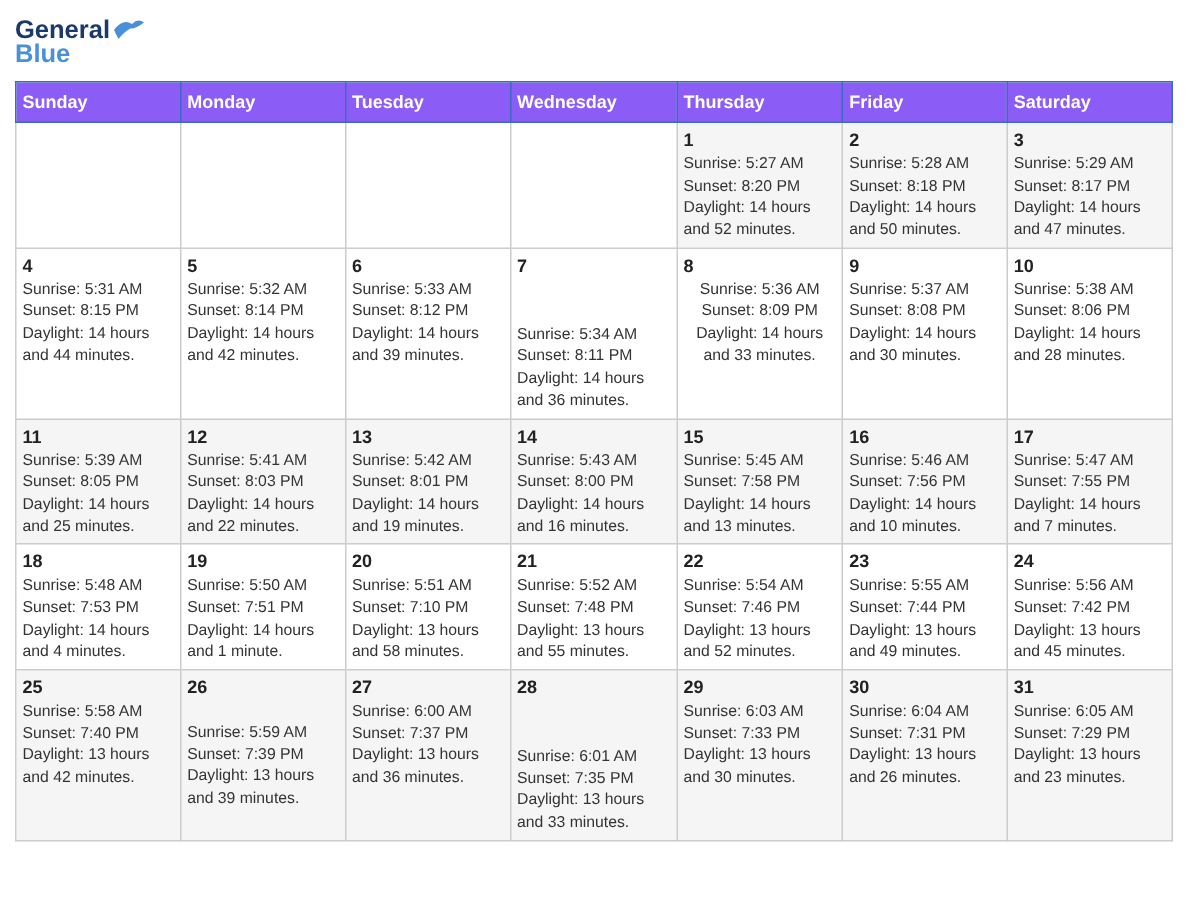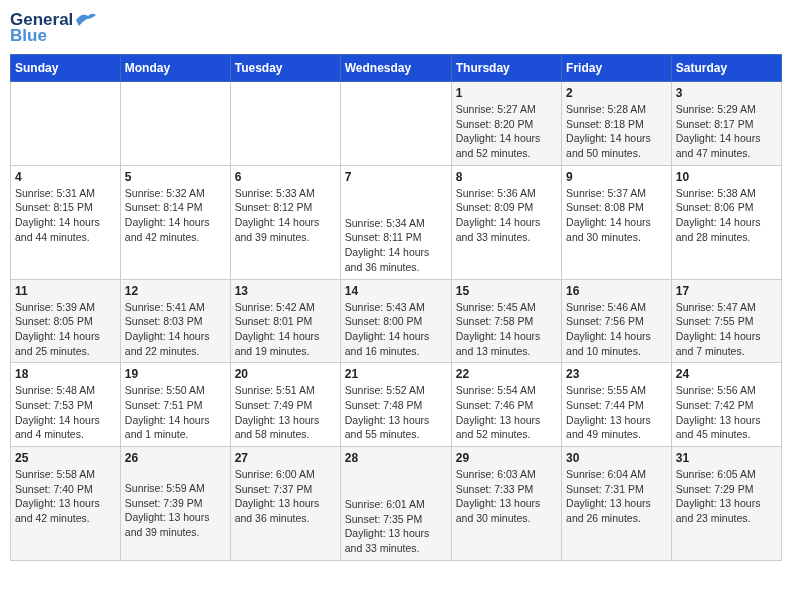--- a/index.html
+++ b/index.html
@@ -32,21 +32,21 @@
     .location {
       font-size: 15px;
       color: #555;
     }
     table {
       width: 100%;
       border-collapse: collapse;
       font-size: 11px;
     }
     thead tr th {
-      background-color: #1d4ed8;
+      background-color: #8b5cf6;
       color: #fff;
       padding: 6px 4px;
       text-align: left;
       font-size: 12px;
       font-weight: bold;
       border: 1px solid #3a6bbf;
     }
     tbody tr td {
       border: 1px solid #ccc;
       vertical-align: top;
@@ -159,21 +159,21 @@
         </td>
         <td>
           <div class="day-number">7</div>
           <div class="day-info" style="white-space: pre-line; margin-top: 32px;">Sunrise: 5:34 AM
 Sunset: 8:11 PM
 Daylight: 14 hours
 and 36 minutes.</div>
         </td>
         <td>
           <div class="day-number">8</div>
-          <div class="day-info" style="white-space: pre-line;">Sunrise: 5:36 AM
+          <div class="day-info" style="white-space: pre-line; text-align: center;">Sunrise: 5:36 AM
 Sunset: 8:09 PM
 Daylight: 14 hours
 and 33 minutes.</div>
         </td>
         <td>
           <div class="day-number">9</div>
           <div class="day-info" style="white-space: pre-line;">Sunrise: 5:37 AM
 Sunset: 8:08 PM
 Daylight: 14 hours
 and 30 minutes.</div>
@@ -248,21 +248,21 @@
         <td>
           <div class="day-number">19</div>
           <div class="day-info" style="white-space: pre-line;">Sunrise: 5:50 AM
 Sunset: 7:51 PM
 Daylight: 14 hours
 and 1 minute.</div>
         </td>
         <td>
           <div class="day-number">20</div>
           <div class="day-info" style="white-space: pre-line;">Sunrise: 5:51 AM
-Sunset: 7:49 PM
+Sunset: 7:10 PM
 Daylight: 13 hours
 and 58 minutes.</div>
         </td>
         <td>
           <div class="day-number">21</div>
           <div class="day-info" style="white-space: pre-line;">Sunrise: 5:52 AM
 Sunset: 7:48 PM
 Daylight: 13 hours
 and 55 minutes.</div>
         </td>

